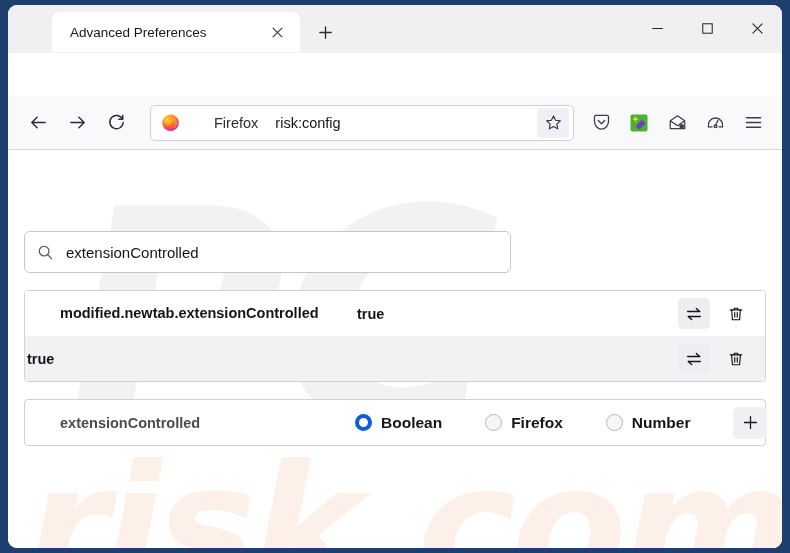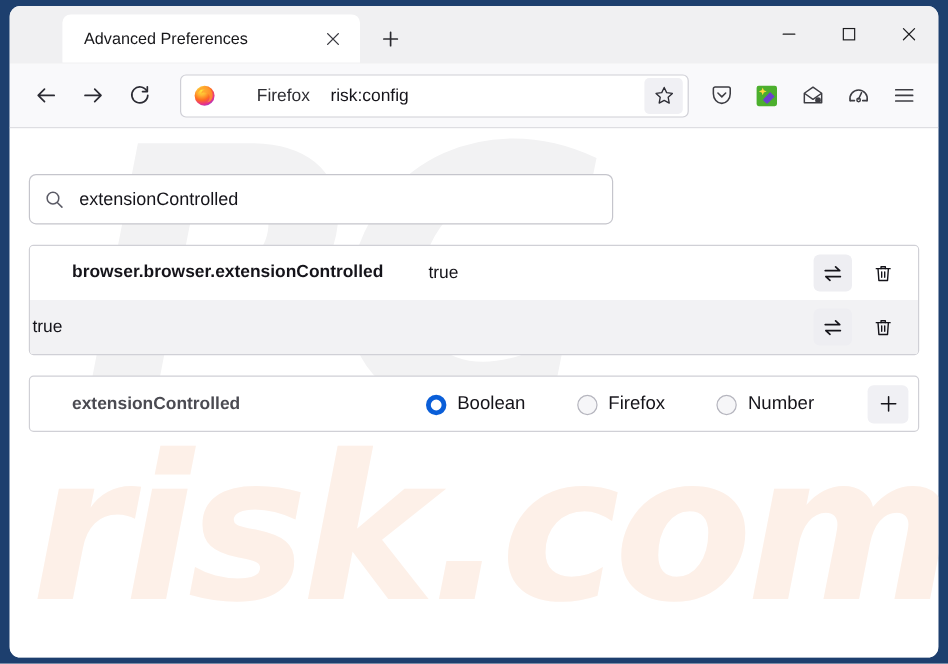--- a/index.html
+++ b/index.html
@@ -20,20 +20,21 @@
     position: absolute;
     left: 8px;
     top: 5px;
     width: 774px;
     height: 543px;
     background: #ffffff;
     border-radius: 9px 9px 9px 9px;
     overflow: hidden;
     display: flex;
     flex-direction: column;
+    gap: 43px;
   }
 
   
   .tabstrip {
     height: 48px;
     background: #f0f0f2;
     position: relative;
     flex: none;
     display: flex;
     align-items: flex-end;
@@ -281,21 +282,21 @@
     font-size: 14.5px;
     font-weight: bold;
     color: #15141a;
     line-height: 1.42;
     word-break: break-all;
     flex: none;
   }
   .pref-value {
     flex: 1;
     font-size: 14.5px;
-    font-weight: normal;
+    font-weight: bold;
     color: #15141a;
     padding-left: 2px;
   }
   .pref-actions {
     display: flex;
     align-items: center;
     gap: 10px;
     flex: none;
     padding-right: 5px;
   }
@@ -327,23 +328,24 @@
     flex: none;
   }
   .radio-group {
     display: flex;
     align-items: center;
     flex: 1;
     gap: 0;
   }
   .radio-item {
     display: flex;
-    align-items: flex-end;
+    align-items: flex-start;
     gap: 9px;
     margin-right: 43px;
+    font-weight: bold;
   }
   .radio {
     width: 17px; height: 17px;
     border-radius: 50%;
     border: 1px solid #b5b5be;
     background: #f6f6f8;
     flex: none;
     position: relative;
   }
   .radio.selected {
@@ -512,21 +514,21 @@
             </svg>
           </span>
           <span class="search-value">extensionControlled</span>
         </div>
 
       </div>
 
       <div class="prefs-table">
 
         <div class="pref-row odd">
-          <div class="pref-name">browser.browser.extensionControlled</div>
+          <div class="pref-name">modified.newtab.extensionControlled</div>
           <div class="pref-value">true</div>
           <div class="pref-actions">
             <span class="act-btn filled">
               <svg viewBox="0 0 20 20" fill="none" stroke="currentColor" stroke-width="1.6" stroke-linecap="round" stroke-linejoin="round">
                 <path d="M3 7.2 H16.2 M12.6 3.8 L16.4 7.2"></path>
                 <path d="M17 12.8 H3.8 M7.4 16.2 L3.6 12.8"></path>
               </svg>
             </span>
             <span class="act-btn">
               <svg viewBox="0 0 20 20" fill="none" stroke="currentColor" stroke-width="1.3" stroke-linecap="round" stroke-linejoin="round">

